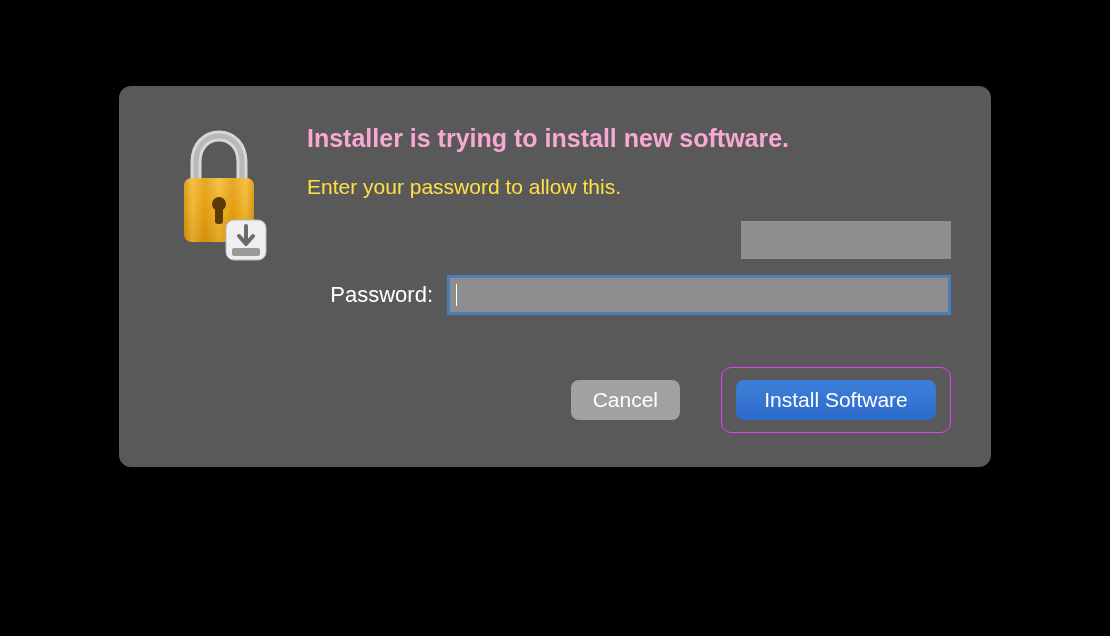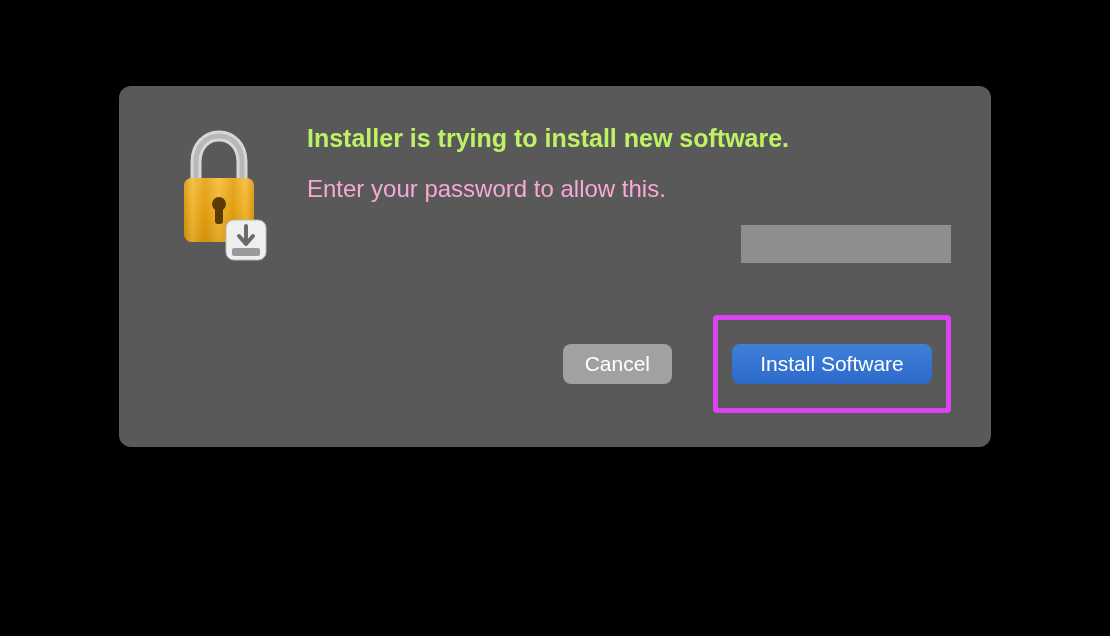--- a/index.html
+++ b/index.html
@@ -34,28 +34,28 @@
       align-items: flex-start;
       justify-content: center;
       padding-top: 4px;
     }
     .content-col {
       flex: 1;
       display: flex;
       flex-direction: column;
     }
     .title {
-      color: #bef264;
+      color: #f9a8d4;
       font-size: 25px;
       font-weight: 700;
       margin-bottom: 22px;
     }
     .subtitle {
-      color: #f9a8d4;
-      font-size: 24px;
+      color: #fde047;
+      font-size: 21px;
       font-weight: 400;
       margin-bottom: 22px;
     }
     .form-row {
       display: flex;
       align-items: center;
       margin-bottom: 16px;
     }
     .form-label {
       width: 140px;
@@ -113,23 +113,23 @@
       font-weight: 400;
       cursor: pointer;
       padding: 0 22px;
     }
     .btn-cancel {
       background: #a1a1a1;
       color: #ffffff;
       margin-right: 24px;
     }
     .highlight-box {
-      border: 5px solid #d946ef;
-      padding: 24px 14px;
-      border-radius: 4px;
+      border: 1px solid #d946ef;
+      padding: 12px 14px;
+      border-radius: 10px;
       display: inline-flex;
     }
     .btn-primary {
       background: linear-gradient(#3f7fd8, #2d6acb);
       color: #ffffff;
       width: 200px;
     }
     
     .lock-svg {
       width: 110px;
@@ -180,20 +180,24 @@
     <div class="title">Installer is trying to install new software.</div>
     <div class="subtitle">Enter your password to allow this.</div>
 
     <div class="form-row">
       <div class="username-field">
         <div class="username-blank"></div>
         <div class="username-end"></div>
       </div>
     </div>
 
+    <div class="form-row">
+      <div class="form-label">Password:</div>
+      <div class="password-field"></div>
+    </div>
 
     <div class="button-row">
       <button class="btn btn-cancel">Cancel</button>
       <span class="highlight-box">
         <button class="btn btn-primary">Install Software</button>
       </span>
     </div>
   </div>
 </div>
 

